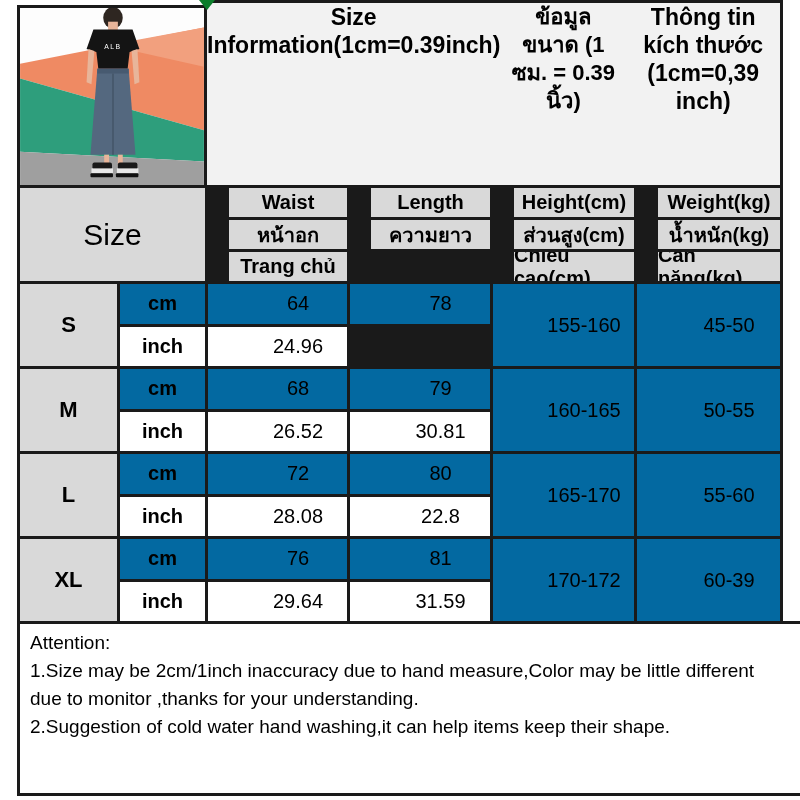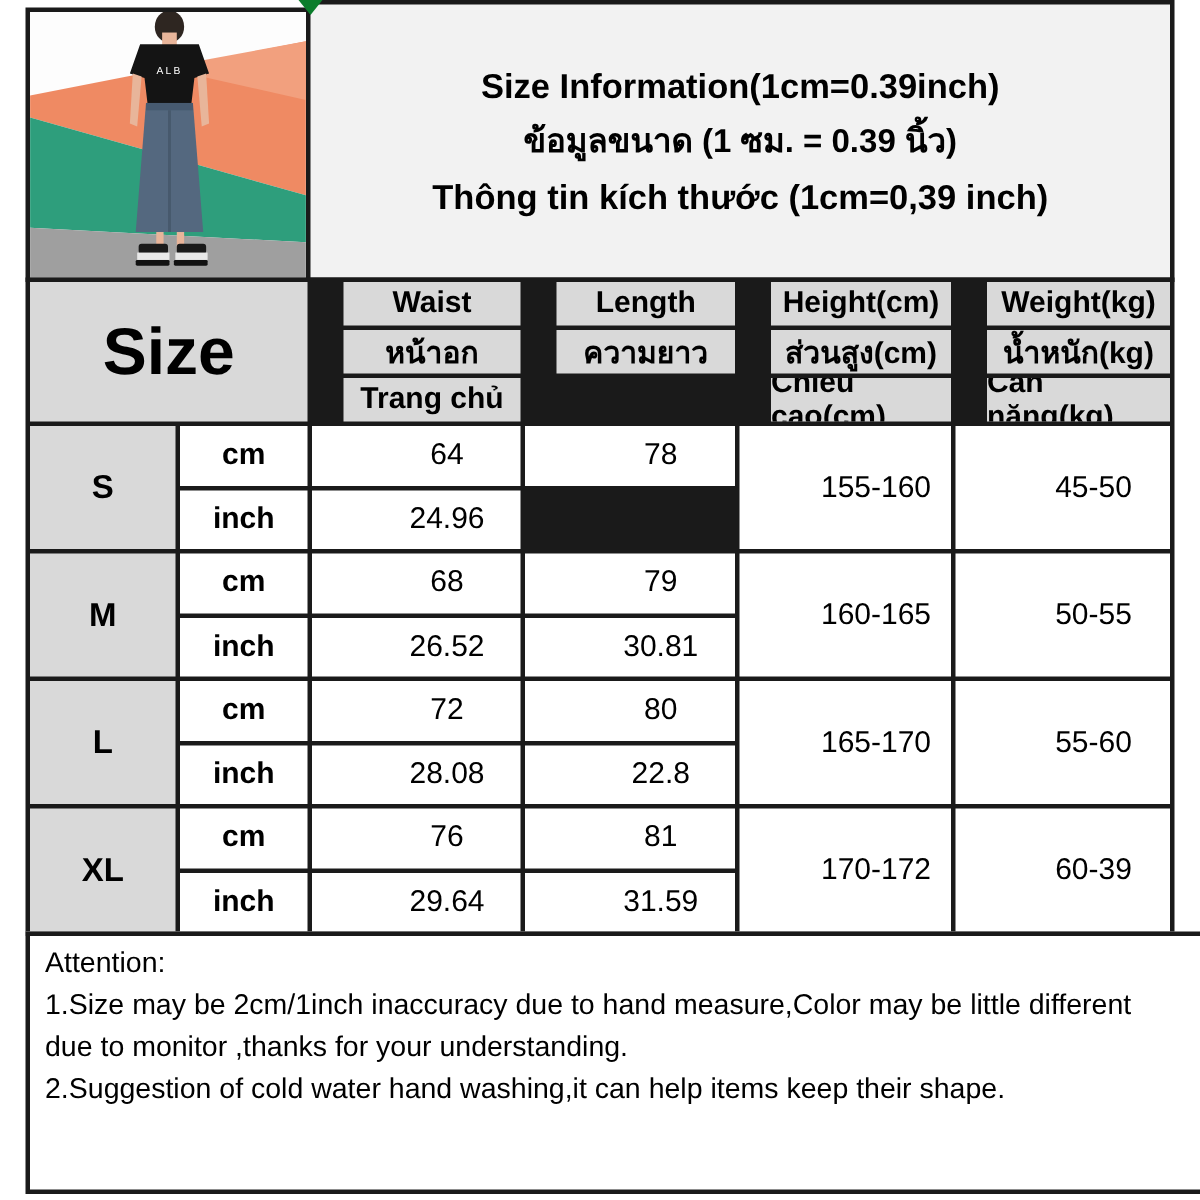--- a/index.html
+++ b/index.html
@@ -18,40 +18,40 @@
   .photo-cell svg{display:block;width:100%;height:100%;}
 
   .green-flag{
     position:absolute;left:199px;top:0;width:0;height:0;z-index:5;
     border-top:10px solid #0b7d2b;border-left:8px solid transparent;border-right:8px solid transparent;
   }
 
   .title-cell{
     position:absolute;left:204px;top:0;width:579px;height:188px;
     border:3px solid #1a1a1a;box-sizing:border-box;background:#f2f2f2;
-    display:flex;flex-direction:column;align-items:center;justify-content:center;gap:9px;
+    display:flex;flex-direction:row;align-items:flex-start;justify-content:center;gap:9px;
     text-align:center;
   }
   .title-line{font-weight:700;font-size:23px;line-height:28px;}
   .title-line.th{font-size:22px;}
 
   
   .size-table{
     position:absolute;left:17px;top:185px;width:766px;height:439px;
     background:#1a1a1a;box-sizing:border-box;padding:3px;
     display:grid;gap:3px;
     grid-template-columns:97px 85px 139px 140px 141px 143px;
     grid-template-rows:29px 29px 29px repeat(8, 39.5px);
   }
   .cell{display:flex;align-items:center;justify-content:center;overflow:hidden;}
   .bg-dark{background:#d9d9d9;}
-  .bg-light{background:#ffffff;}
+  .bg-light{background:#0369a1;}
   .bg-white{background:#ffffff;}
   .hdr{font-weight:700;font-size:20px;margin-left:21px;}
-  .size-big{font-weight:700;font-size:44px;}
+  .size-big{font-weight:400;font-size:30px;}
   .size-lbl{font-weight:700;font-size:22px;}
   .unit{font-weight:700;font-size:20px;}
   .val{font-weight:400;font-size:20px;padding-left:41px;}
 
   
   .attention-box{
     position:absolute;left:17px;top:621px;width:798px;height:175px;
     border:3px solid #1a1a1a;box-sizing:border-box;background:#fff;
     padding:5px 10px;font-size:19px;line-height:28px;font-weight:400;
   }

